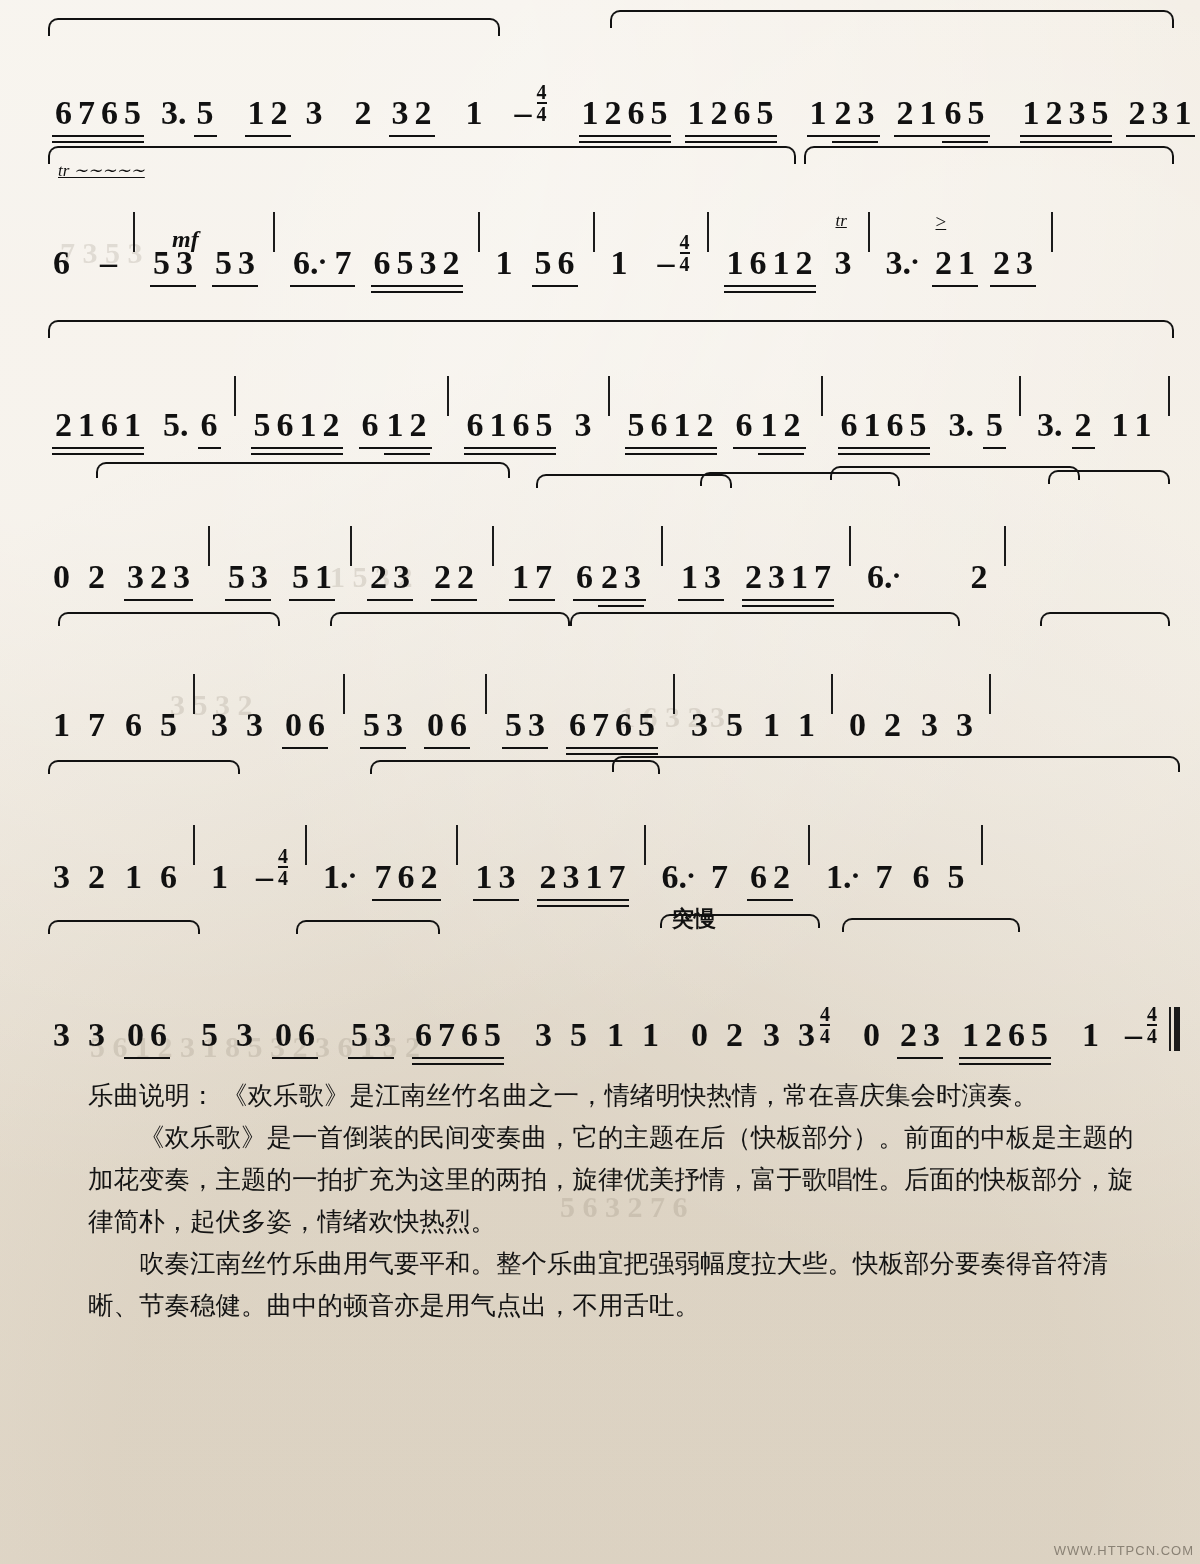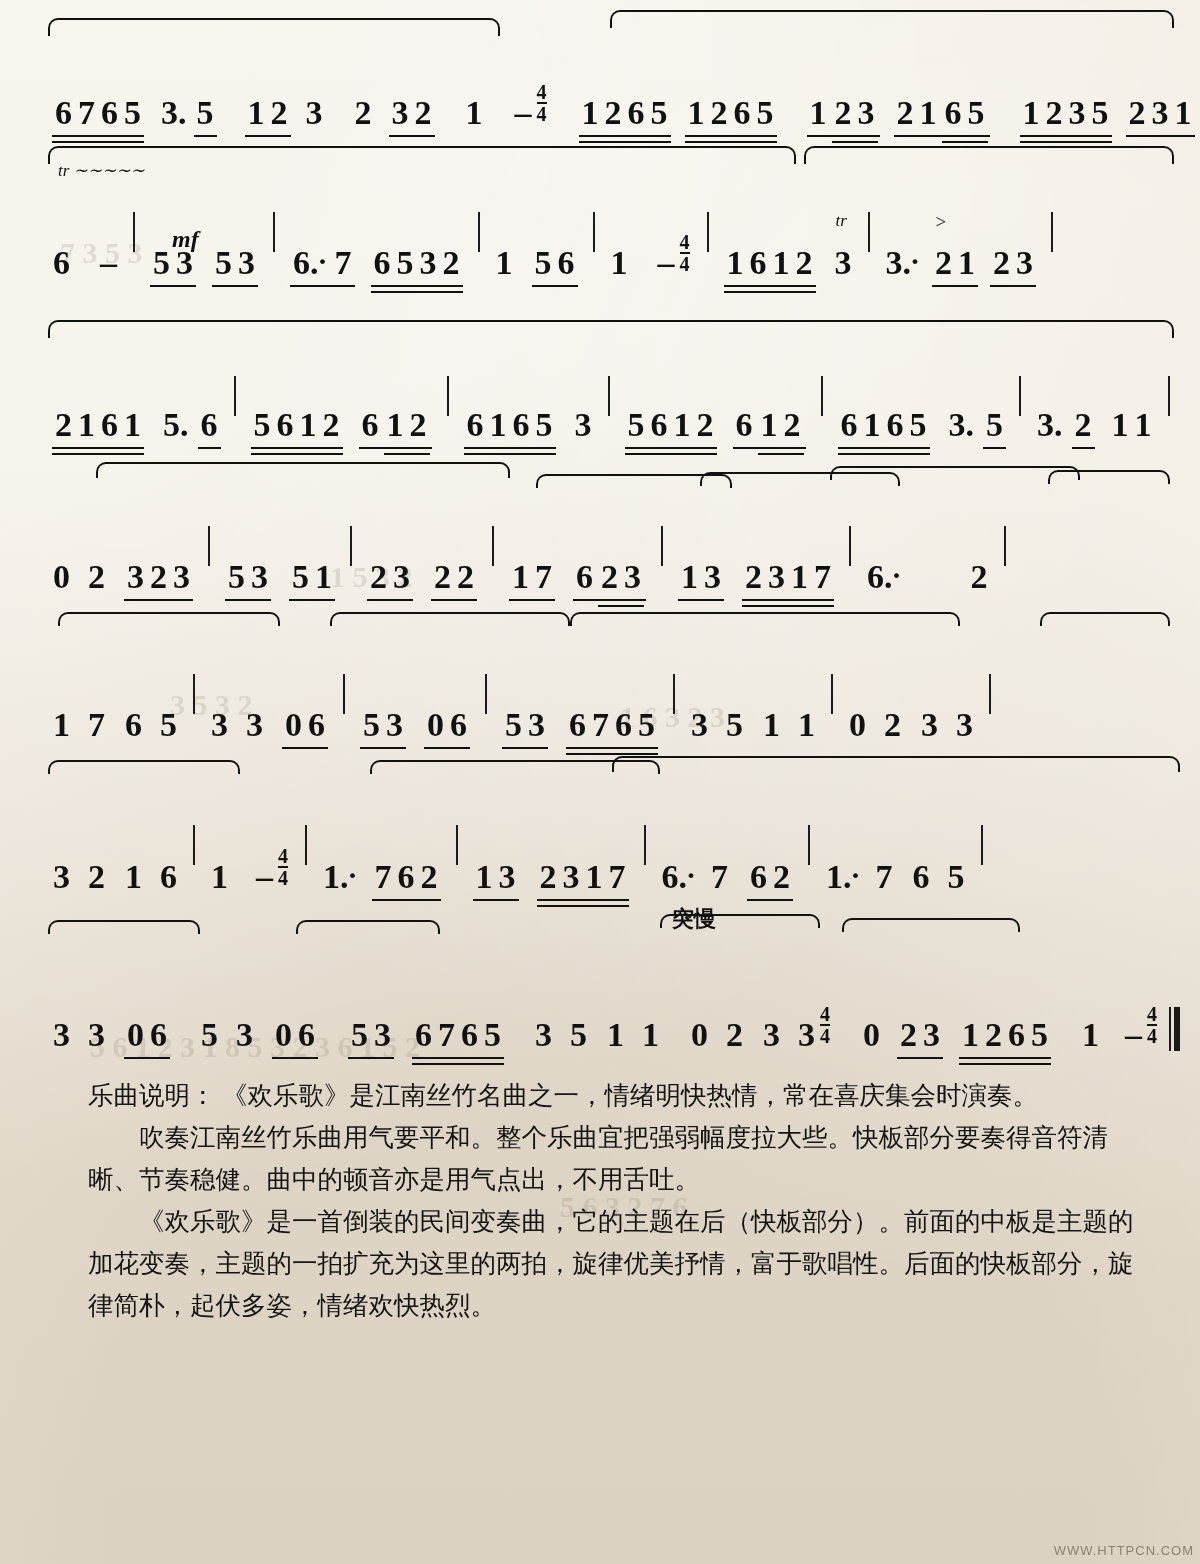--- a/index.html
+++ b/index.html
@@ -74,21 +74,21 @@
   }
   
   .grp{display:flex;align-items:flex-end;position:relative;padding:0 2px;}
   .grp.b1::after{content:"";position:absolute;left:2px;right:2px;bottom:-7px;height:2px;background:#111;}
   .grp.b2::after{content:"";position:absolute;left:2px;right:2px;bottom:-7px;height:2px;background:#111;}
   .grp.b2::before{content:"";position:absolute;left:2px;right:2px;bottom:-13px;height:2px;background:#111;}
 
   
   .orn{
     position:absolute;left:50%;transform:translateX(-50%);
-    top:-24px;font-size:17px;line-height:1;color:#111;
+    top:-24px;font-size:17px;line-height:1;color:#111;text-decoration:underline;
   }
   .orn.tr{font-style:italic;font-size:17px;top:-26px;}
   .orn.accent{top:-24px;font-size:19px;}
   
   .phrase{
     position:absolute;left:40px;right:24px;top:4px;height:16px;
     border-top:2px solid #111;border-left:2px solid #111;border-right:2px solid #111;
     border-radius:10px 10px 0 0;
   }
   
@@ -713,17 +713,17 @@
             <i class="thick"></i>
           </span>
       </div>
     </div>
   </div>
 
 </div>
 
 <div class="notes-block">
   <p class="first">乐曲说明： 《欢乐歌》是江南丝竹名曲之一，情绪明快热情，常在喜庆集会时演奏。</p>
+  <p>《欢乐歌》是一首倒装的民间变奏曲，它的主题在后（快板部分）。前面的中板是主题的加花变奏，主题的一拍扩充为这里的两拍，旋律优美抒情，富于歌唱性。后面的快板部分，旋律简朴，起伏多姿，情绪欢快热烈。</p>
   <p>吹奏江南丝竹乐曲用气要平和。整个乐曲宜把强弱幅度拉大些。快板部分要奏得音符清晰、节奏稳健。曲中的顿音亦是用气点出，不用舌吐。</p>
-  <p>《欢乐歌》是一首倒装的民间变奏曲，它的主题在后（快板部分）。前面的中板是主题的加花变奏，主题的一拍扩充为这里的两拍，旋律优美抒情，富于歌唱性。后面的快板部分，旋律简朴，起伏多姿，情绪欢快热烈。</p>
 </div>
 
 <div class="wm">WWW.HTTPCN.COM</div>
 
 </body></html>

